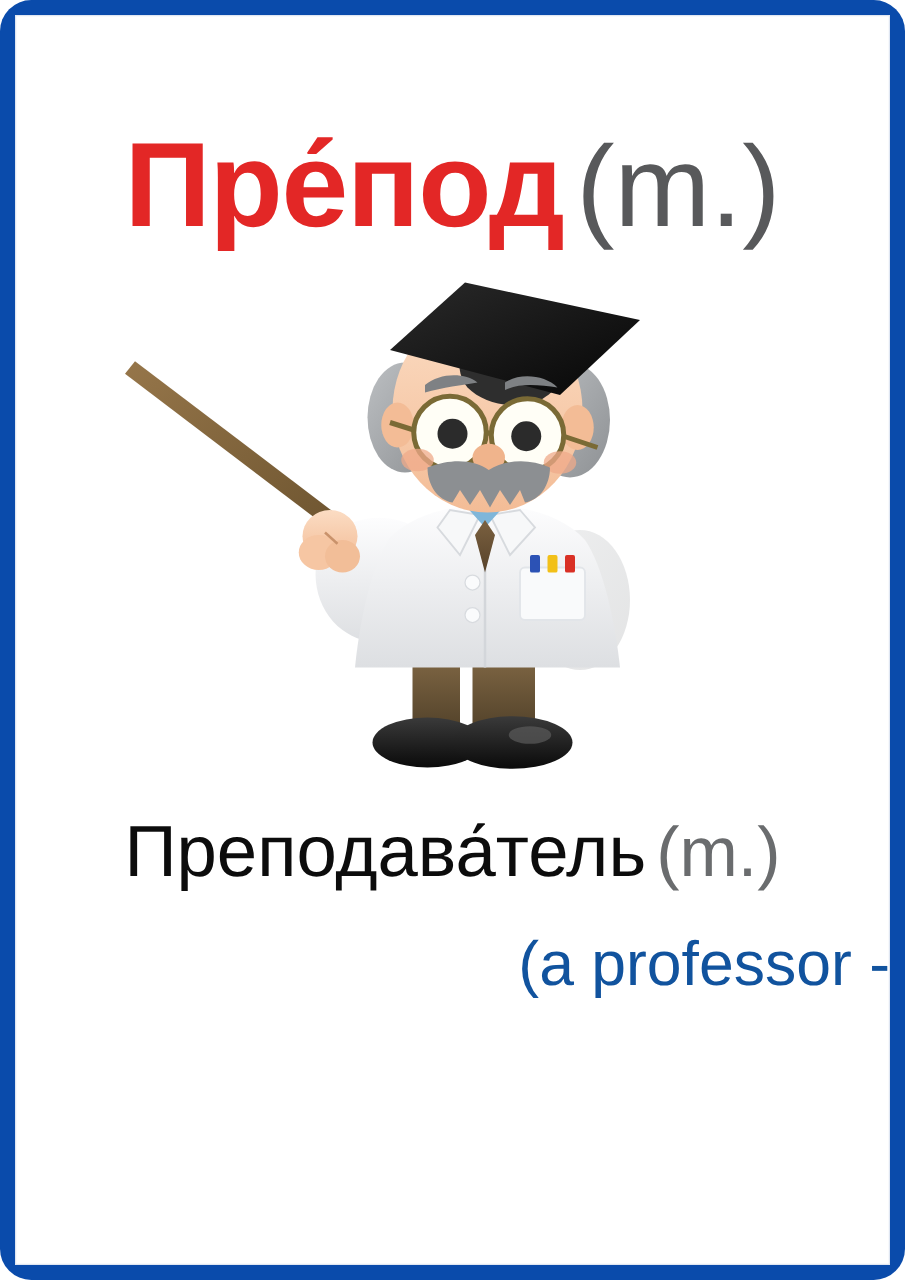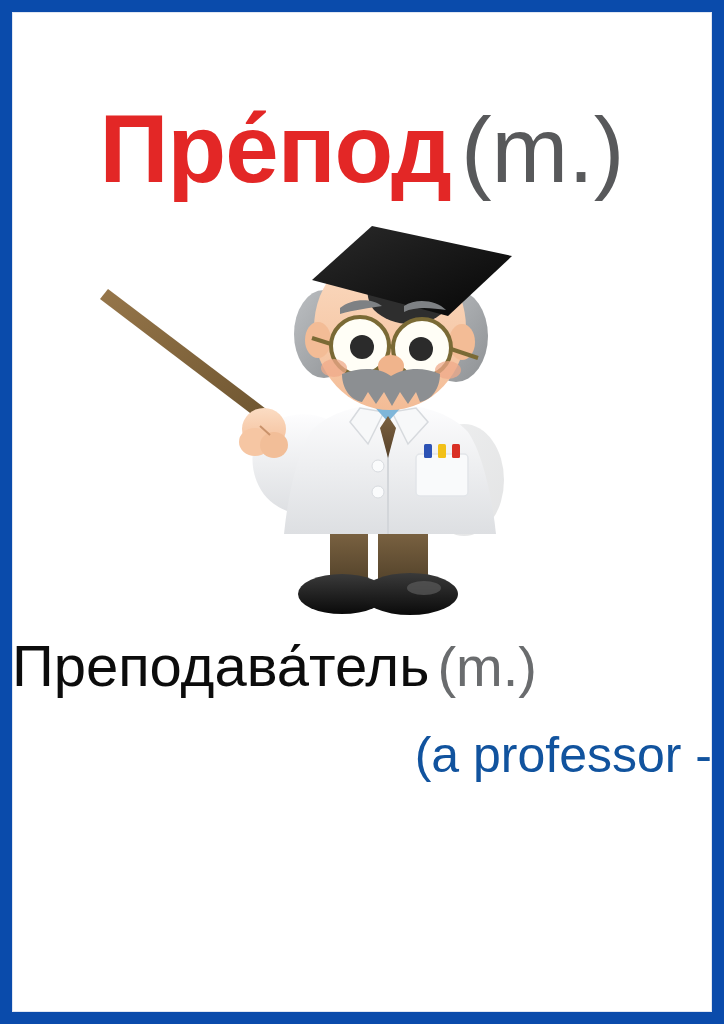--- a/index.html
+++ b/index.html
@@ -10,20 +10,21 @@
   body {
     font-family: "Liberation Sans", sans-serif;
   }
   #card {
     position: relative;
     width: 724px;
     height: 1024px;
     box-sizing: border-box;
     background: #0A4BAB;
     overflow: hidden;
+    border-radius: 25px;
   }
   #inner {
     position: absolute;
     left: 12px;
     top: 12px;
     right: 12px;
     bottom: 12px;
     background: #ffffff;
     box-shadow: inset 0 0 0 1px #dfe6f2;
     display: flex;
@@ -63,22 +64,23 @@
     margin-top: 12px;
   }
   .illustration-wrap svg {
     display: block;
     width: 100%;
     height: 100%;
   }
 
   
   .fullform {
-    margin-top: 0;
+    margin-top: 16px;
     white-space: nowrap;
+    text-align: center;
     width: 100%;
     line-height: 1.05;
   }
   .fullform .word {
     font-size: 58px;
     color: #0c0c0c;
     font-weight: normal;
   }
   .fullform .gender {
     font-size: 56px;

